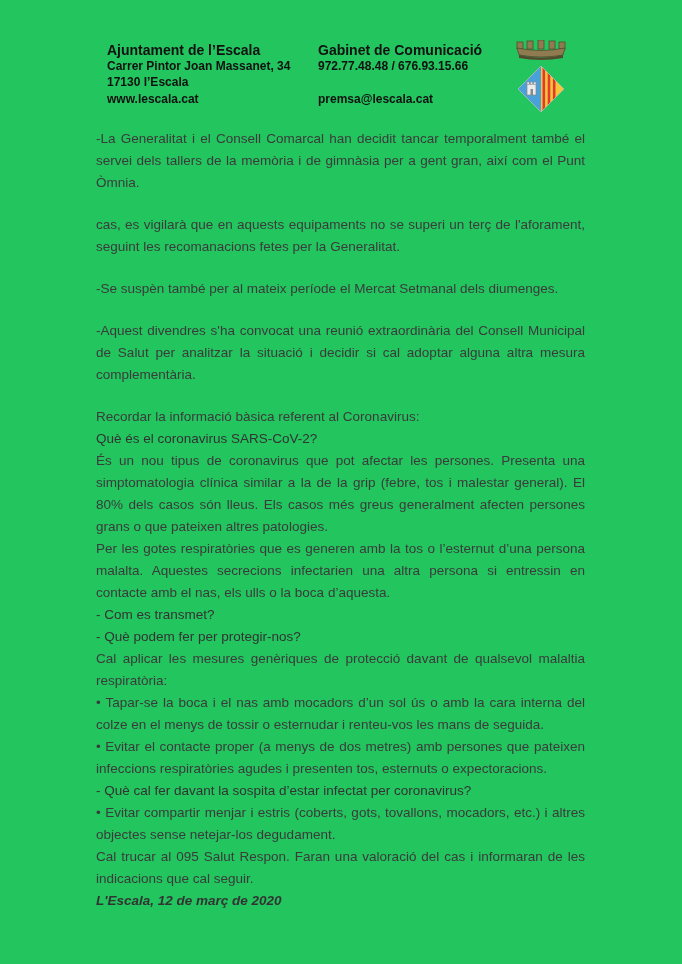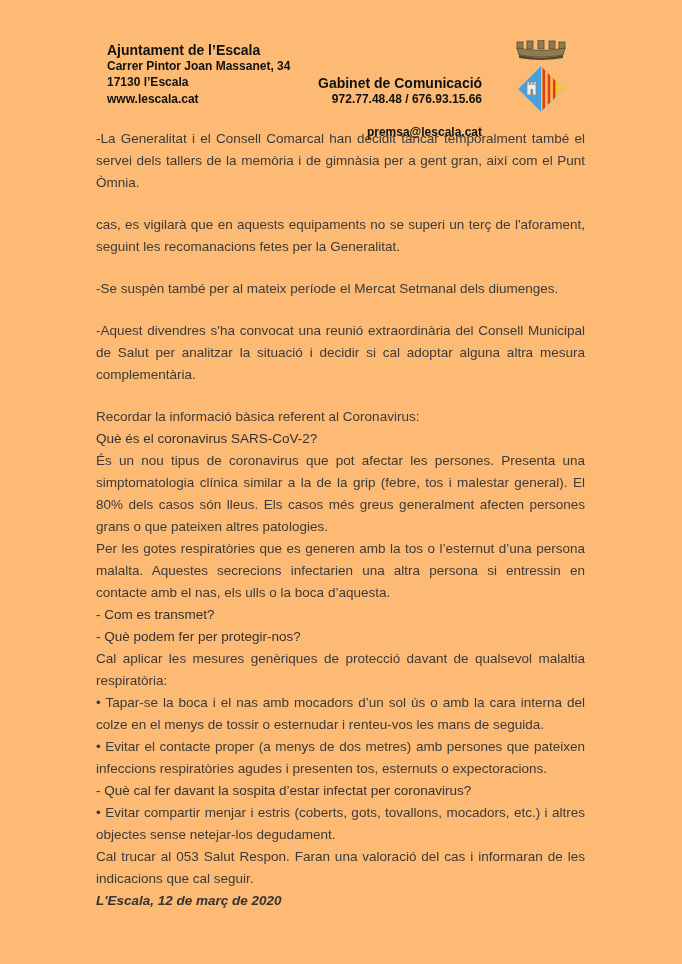--- a/index.html
+++ b/index.html
@@ -1,36 +1,35 @@
 <!DOCTYPE html>
 <html><head>
 <meta charset="utf-8">
 <style>
   html,body { margin:0; padding:0; background:#ffffff; }
   .page {
     position:relative;
     width:682px; height:964px;
-    background:#fdba74;
+    background:#22c55e;
     font-family:"Liberation Sans", sans-serif;
     color:#3b3b3b;
     overflow:hidden;
   }
   
   .header-left {
     position:absolute; left:107px; top:42px;
     line-height:16.2px; font-size:12px; font-weight:700; color:#111;
     white-space:nowrap;
   }
   .header-left .org { font-size:14px; }
   .header-center {
     position:absolute; left:318px; top:42px; width:164px;
-    text-align:right;
+    text-align:left;
     line-height:16.2px; font-size:12px; font-weight:700; color:#111;
     white-space:nowrap;
-    margin-top:33px;
   }
   .header-center .dept { font-size:14px; }
   .hdr-spacer { height:16.2px; }
   .link { cursor:pointer; }
   .logo { position:absolute; left:514px; top:40px; }
   
   .doc-body {
     position:absolute; left:96px; top:128px; width:489px;
     font-size:13.5px; line-height:22px;
   }
@@ -107,17 +106,17 @@
       <p class="blk heading">Què és el coronavirus SARS-CoV-2?</p>
       <p class="blk body">És un nou tipus de coronavirus que pot afectar les persones. Presenta una simptomatologia clínica similar a la de la grip (febre, tos i malestar general). El 80% dels casos són lleus. Els casos més greus generalment afecten persones grans o que pateixen altres patologies.</p>
       <p class="blk body">Per les gotes respiratòries que es generen amb la tos o l’esternut d’una persona malalta. Aquestes secrecions infectarien una altra persona si entressin en contacte amb el nas, els ulls o la boca d’aquesta.</p>
       <p class="blk heading">- Com es transmet?</p>
       <p class="blk heading">- Què podem fer per protegir-nos?</p>
       <p class="blk body">Cal aplicar les mesures genèriques de protecció davant de qualsevol malaltia respiratòria:</p>
       <p class="blk body">• Tapar-se la boca i el nas amb mocadors d’un sol ús o amb la cara interna del colze en el menys de tossir o esternudar i renteu-vos les mans de seguida.</p>
       <p class="blk body">• Evitar el contacte proper (a menys de dos metres) amb persones que pateixen infeccions respiratòries agudes i presenten tos, esternuts o expectoracions.</p>
       <p class="blk heading">- Què cal fer davant la sospita d’estar infectat per coronavirus?</p>
       <p class="blk body">• Evitar compartir menjar i estris (coberts, gots, tovallons, mocadors, etc.) i altres objectes sense netejar-los degudament.</p>
-      <p class="blk body">Cal trucar al 053 Salut Respon. Faran una valoració del cas i informaran de les indicacions que cal seguir.</p>
+      <p class="blk body">Cal trucar al 095 Salut Respon. Faran una valoració del cas i informaran de les indicacions que cal seguir.</p>
       <p class="blk signature">L'Escala, 12 de març de 2020</p>
     </div>
 
 </div>
 
 </body></html>

